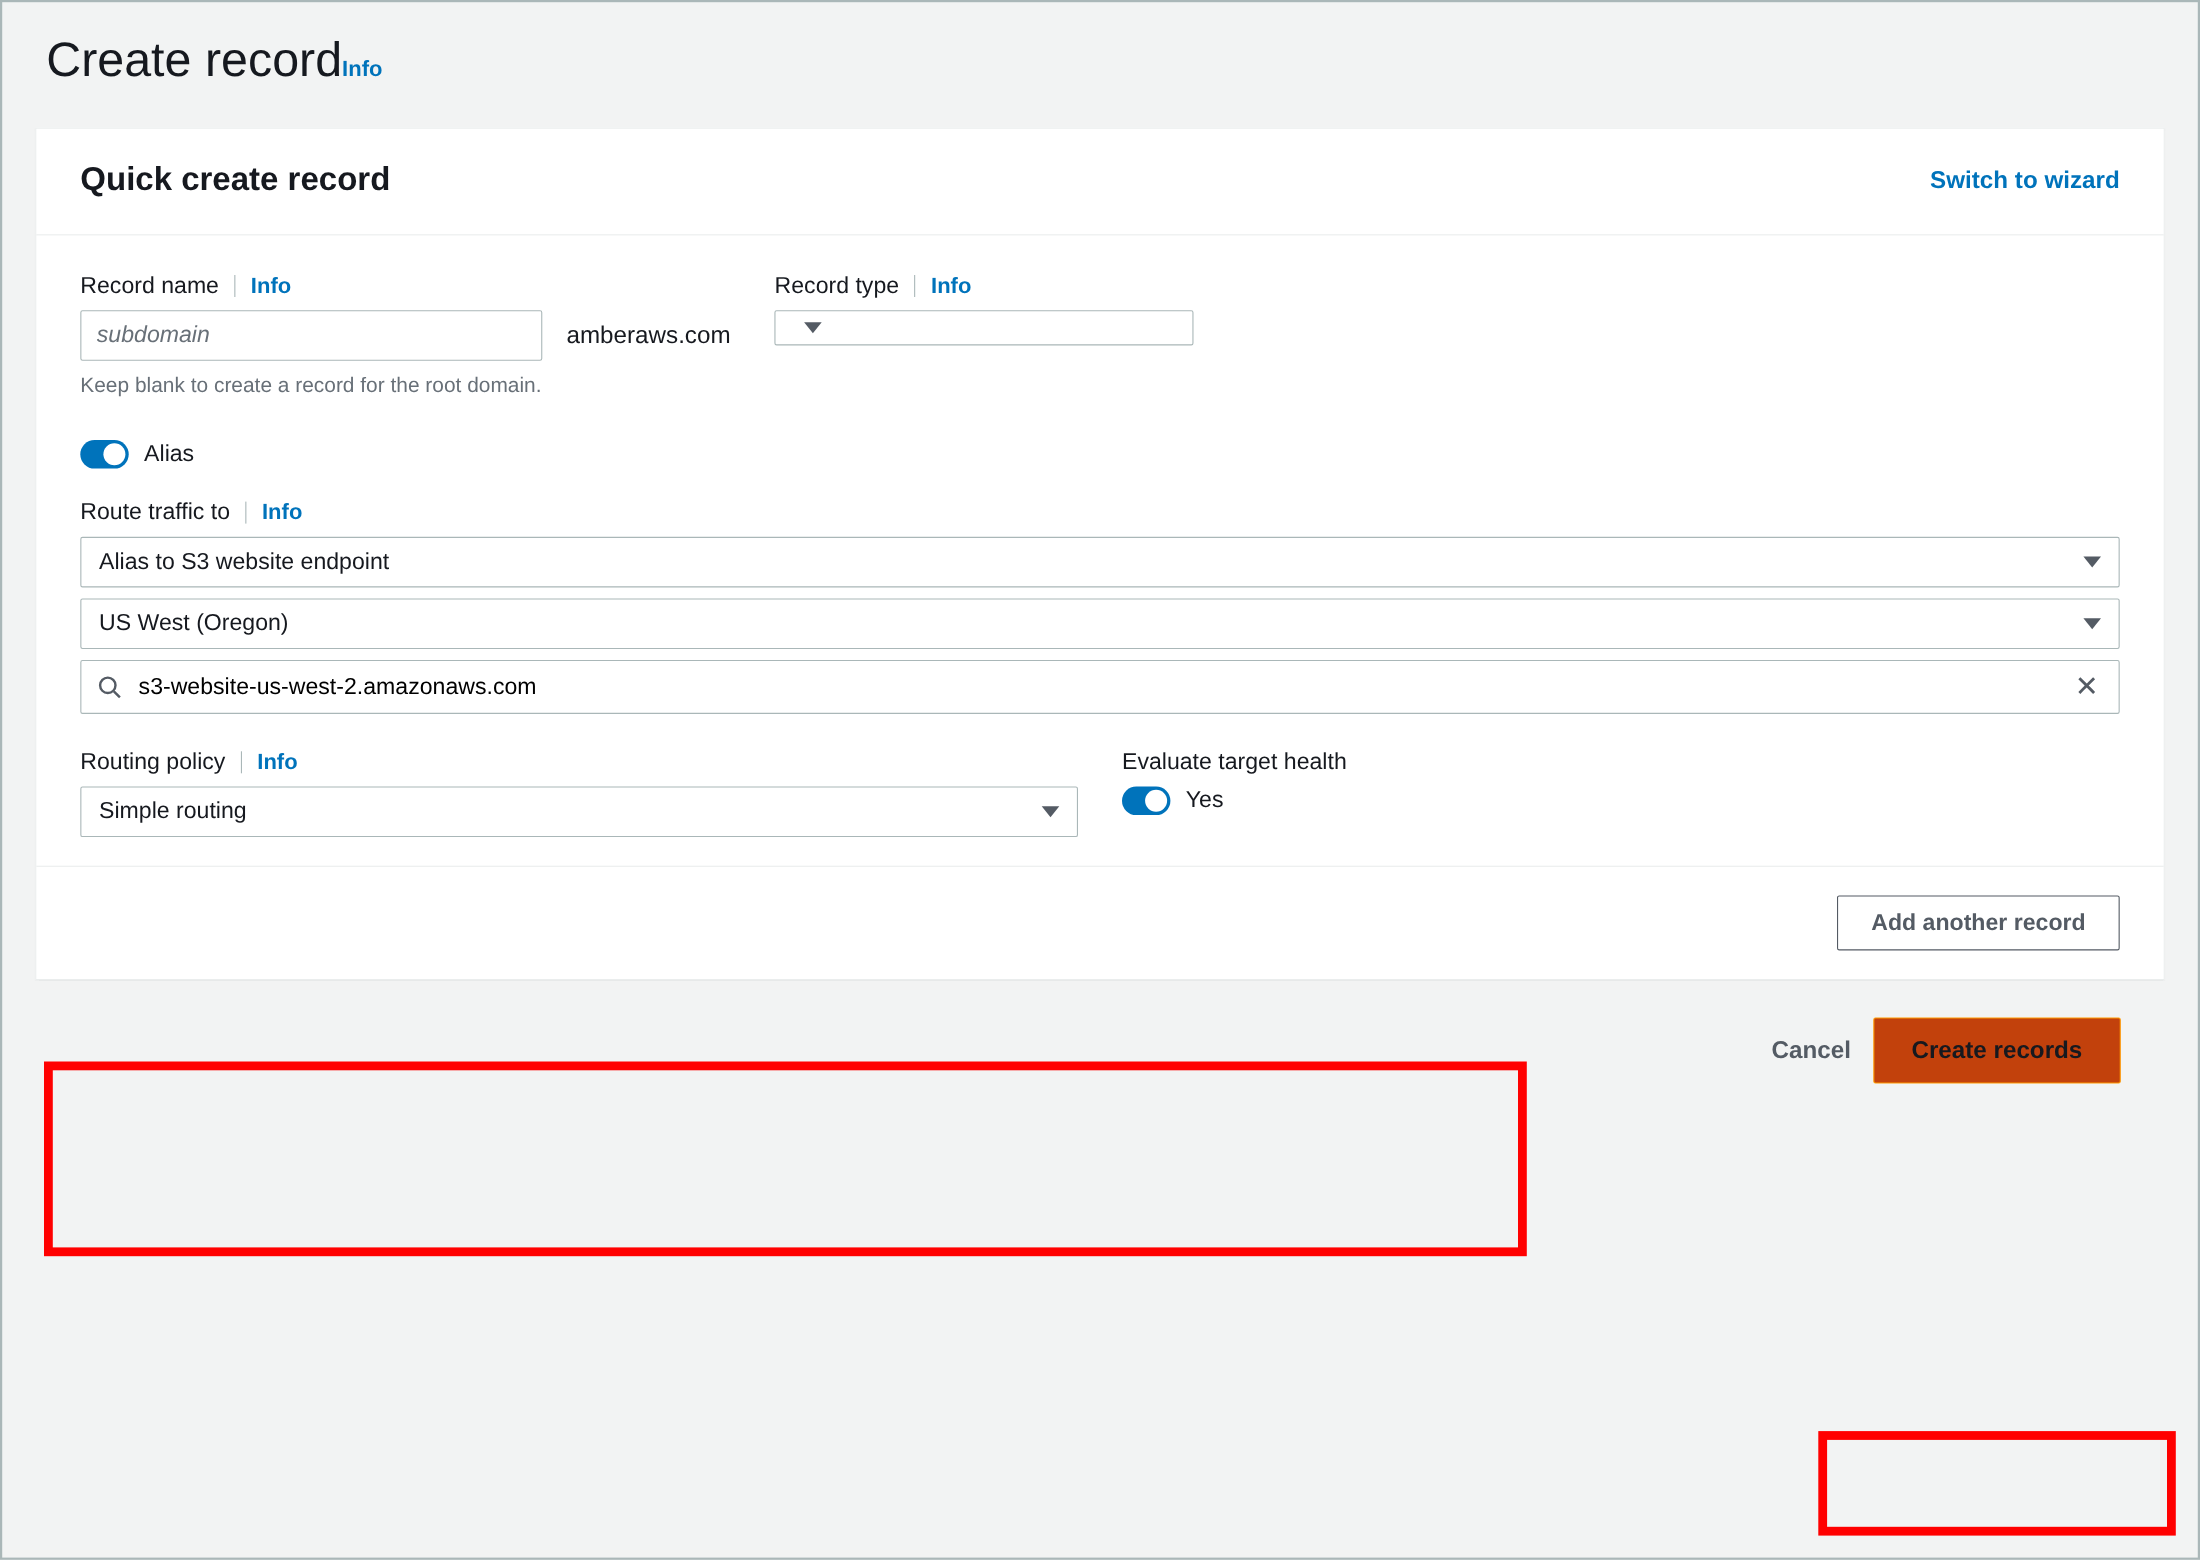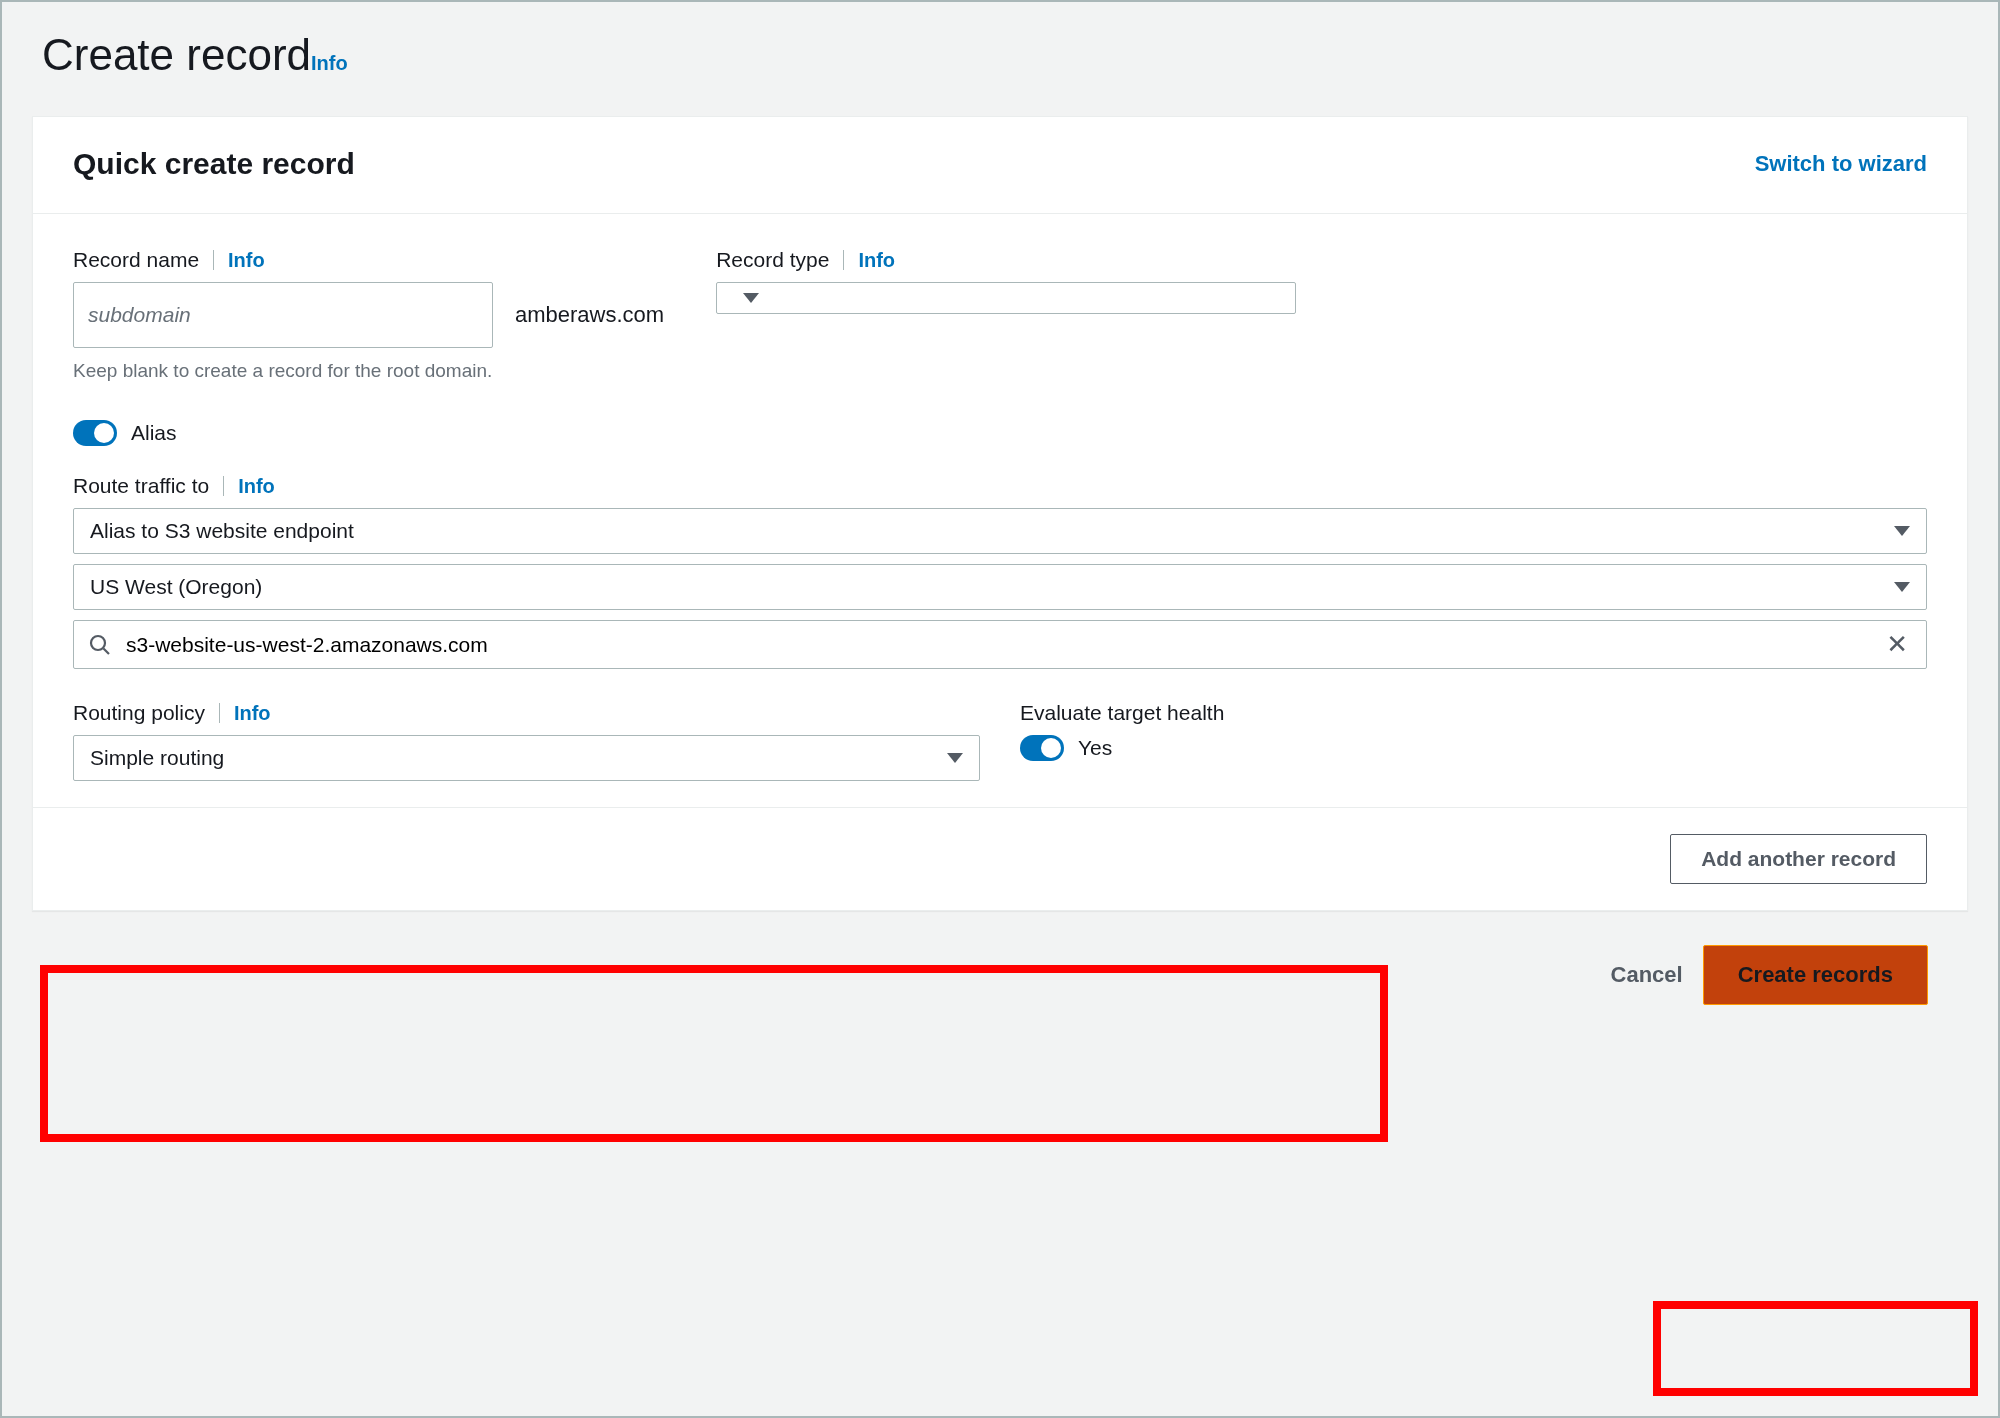--- a/index.html
+++ b/index.html
@@ -106,22 +106,22 @@
   }
   .btn-link {
     border: none;
     background: transparent;
     color: #545b64;
     font-weight: 700;
     cursor: pointer;
   }
   .form-grid {
     display: grid;
-    grid-template-columns: 1fr 1fr 1fr;
-    column-gap: 52px;
+    grid-template-columns: 1fr 1fr 1fr 1fr;
+    column-gap: 40px;
   }
   .form-group {
     margin-bottom: 16px;
   }
   .label-row {
     display: flex;
     align-items: center;
     gap: 14px;
     margin-bottom: 10px;
   }
@@ -137,21 +137,21 @@
     display: inline-block;
   }
   .input-row {
     display: flex;
     align-items: center;
     gap: 22px;
   }
   input[type="text"].text-input {
     font-family: inherit;
     font-size: 21px;
-    padding: 20px 14px;
+    padding: 10px 14px;
     border: 1.5px solid #aab7b8;
     border-radius: 2px;
     width: 420px;
     color: #16191f;
   }
   input[type="text"].text-input::placeholder {
     color: #687078;
     font-style: italic;
   }
   .domain-suffix {

